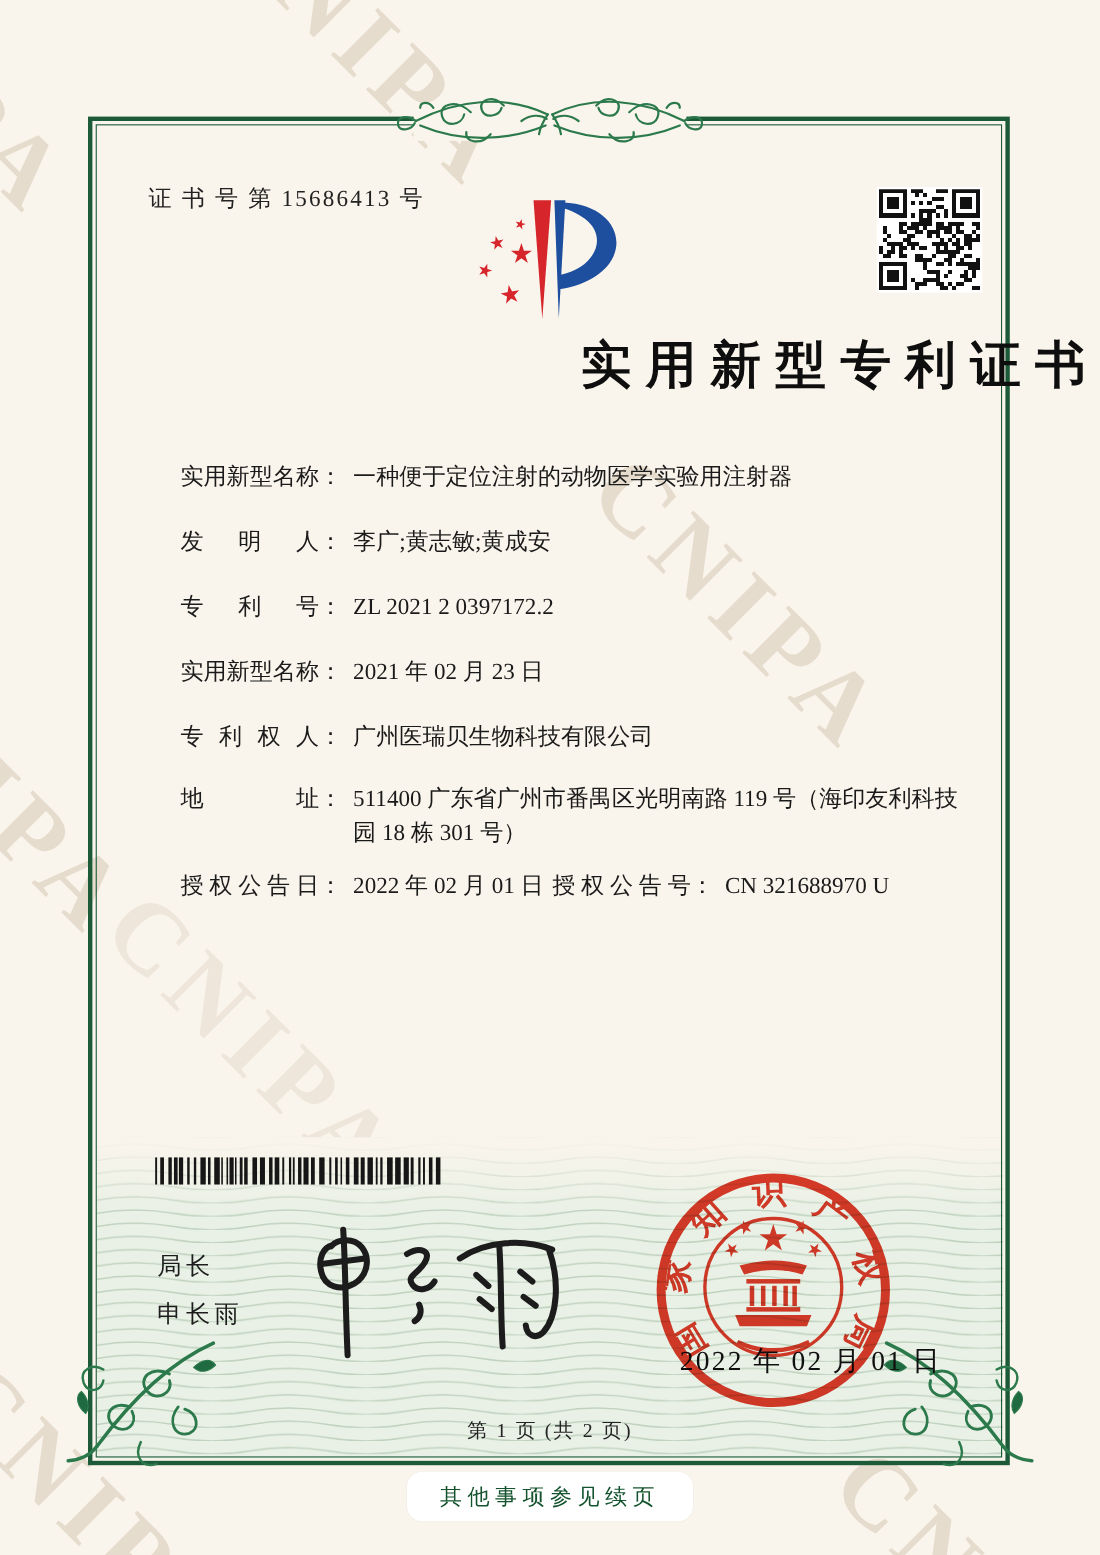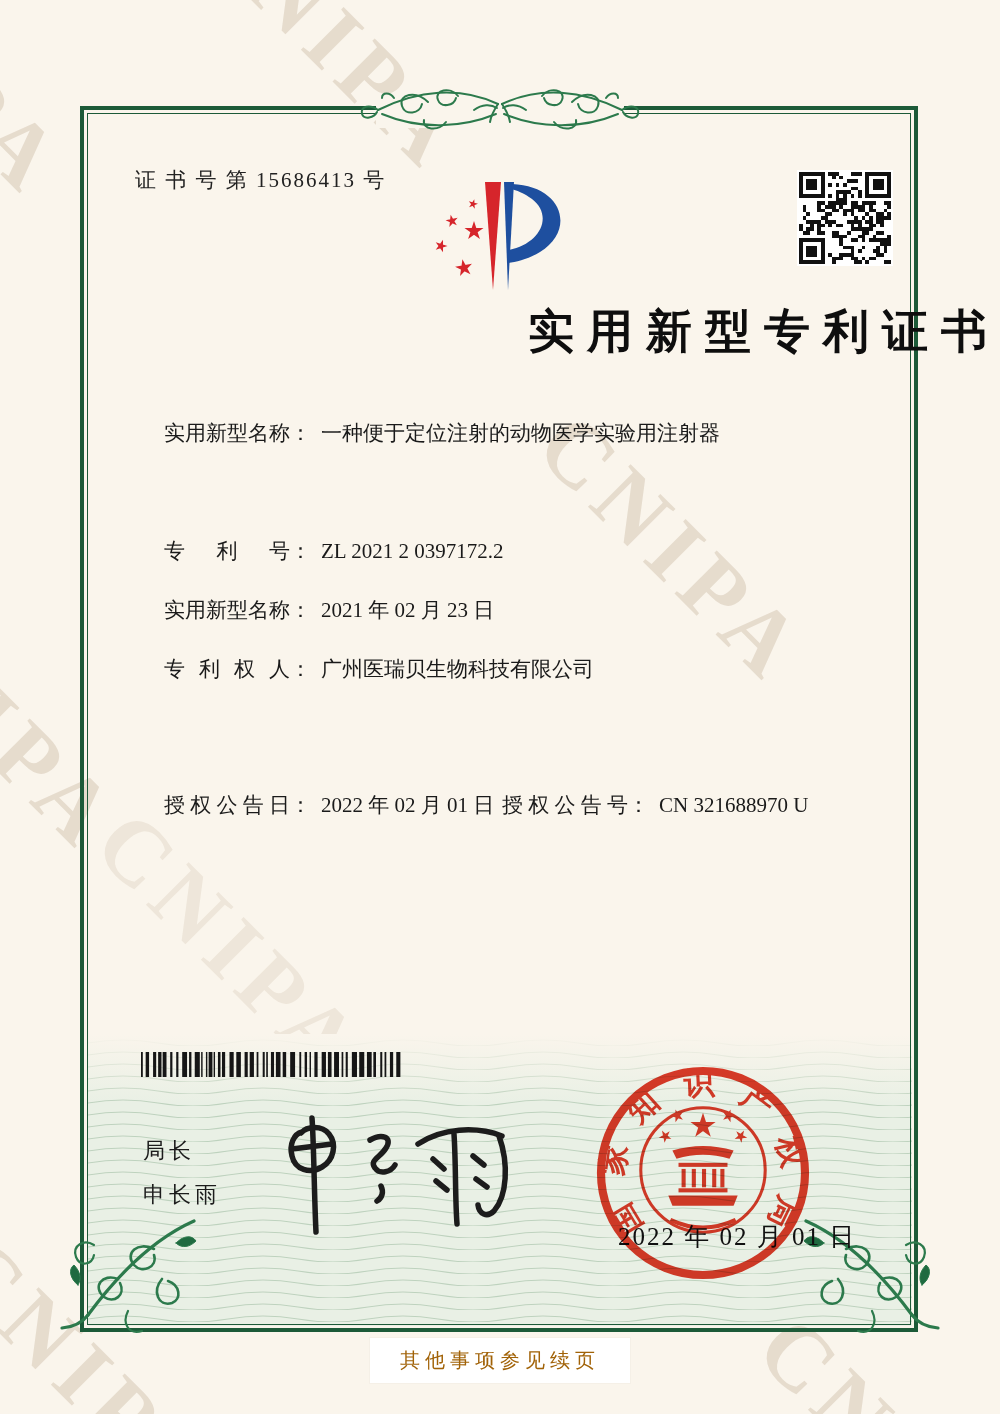--- a/index.html
+++ b/index.html
@@ -55,22 +55,23 @@
   .barcode{position:absolute;left:141px;top:1052px;width:262px;height:25px;}
   .barcode svg{width:100%;height:100%;fill:#161616;}
   .sig-title{position:absolute;left:143px;top:1136px;font-size:22px;letter-spacing:4px;}
   .sig-name{position:absolute;left:143px;top:1180px;font-size:22px;letter-spacing:4px;}
   .signature{position:absolute;left:252px;top:1102px;z-index:6;}
   .seal{position:absolute;left:550px;top:1020px;z-index:7;mix-blend-mode:multiply;opacity:.94;}
   .seal-date{position:absolute;left:618px;top:1220px;z-index:6;font-size:25px;letter-spacing:2px;color:#101010;}
   .page-foot{position:absolute;left:0;top:1288px;width:100%;text-align:center;font-size:18px;letter-spacing:2px;color:#222;}
   .note{
     position:absolute;left:50%;top:1338px;transform:translateX(-50%);
-    background:#ffffff;padding:9px 30px;font-size:20px;letter-spacing:5px;color:#a16207;z-index:5;
+    background:#ffffff;padding:9px 30px;font-size:20px;letter-spacing:5px;color:#14532d;z-index:5;
     box-shadow:0 0 0 1px rgba(0,0,0,0.02);
+    border-radius:14px;
   }
   .orn-green{stroke:#2c7a4c;fill:none;stroke-linecap:round;}
 </style>
 </head>
 <body>
 
 <svg width="0" height="0" style="position:absolute" aria-hidden="true">
   <defs>
     <path id="star5" d="M0,-1 L0.5878,0.809 L-0.9511,-0.309 L0.9511,-0.309 L-0.5878,0.809 Z"></path>
     <pattern id="wavepat" width="140" height="12" patternUnits="userSpaceOnUse">
@@ -461,28 +462,34 @@
     <use href="#star5" transform="translate(56,65) scale(10)" fill="#d6252b"></use>
     <use href="#star5" transform="translate(23,80) scale(6.5) rotate(18)" fill="#d6252b"></use>
     <use href="#star5" transform="translate(46,102) scale(9) rotate(-10)" fill="#d6252b"></use>
   </svg>
 
   <div class="title">实用新型专利证书</div>
 
   <div class="row" style="top:418px">
     <span class="lbl">实用新型名称</span><span class="colon">：</span><span class="val">一种便于定位注射的动物医学实验用注射器</span>
   </div>
+  <div class="row" style="top:477px">
+    <span class="lbl">发明人</span><span class="colon">：</span><span class="val">李广;黄志敏;黄成安</span>
+  </div>
   <div class="row" style="top:536px">
     <span class="lbl">专利号</span><span class="colon">：</span><span class="val">ZL 2021 2 0397172.2</span>
   </div>
   <div class="row" style="top:595px">
     <span class="lbl">实用新型名称</span><span class="colon">：</span><span class="val">2021 年 02 月 23 日</span>
   </div>
   <div class="row" style="top:654px">
     <span class="lbl">专利权人</span><span class="colon">：</span><span class="val">广州医瑞贝生物科技有限公司</span>
+  </div>
+  <div class="row" style="top:711px">
+    <span class="lbl">地址</span><span class="colon">：</span><span class="val val-wrap">511400 广东省广州市番禺区光明南路 119 号（海印友利科技园 18 栋 301 号）</span>
   </div>
   <div class="row" style="top:790px;width:744px">
     <span class="lbl">授权公告日</span><span class="colon">：</span><span class="val">2022 年 02 月 01 日</span>
     <span class="pair2">
       <span class="lbl">授权公告号</span><span class="colon">：</span><span class="val">CN 321688970 U</span>
     </span>
   </div>
 
 
   <div class="barcode">
@@ -549,20 +556,21 @@
       <path d="M 247 34 C 257 62 255 94 242 109 C 235 116 227 112 226 103"></path>
       <path d="M 181 57 L 192 67"></path>
       <path d="M 184 79 L 195 88"></path>
       <path d="M 221 54 L 232 63"></path>
       <path d="M 224 77 L 235 85"></path>
     </g>
   </svg>
 
   <div class="seal-date">2022 年 02 月 01 日</div>
 
+  <div class="page-foot">第 1 页 (共 2 页)</div>
 </div>
 
 <svg class="seal" width="306" height="306" viewBox="0 0 300 300">
   <g fill="#df2f1c">
     <circle cx="150" cy="150" r="100" fill="none" stroke="#df2f1c" stroke-width="8"></circle>
     <path id="sealTextArc" d="M 94.8 205.2 A 78 78 0 1 1 205.2 205.2" fill="none"></path>
     <text font-size="30" font-weight="700" fill="#df2f1c" font-family="'Liberation Serif','DejaVu Serif',serif">
       <textPath href="#sealTextArc" startOffset="4" textLength="352" lengthAdjust="spacing">国家知识产权局</textPath>
     </text>
     <circle cx="150" cy="147" r="61" fill="none" stroke="#df2f1c" stroke-width="3"></circle>

